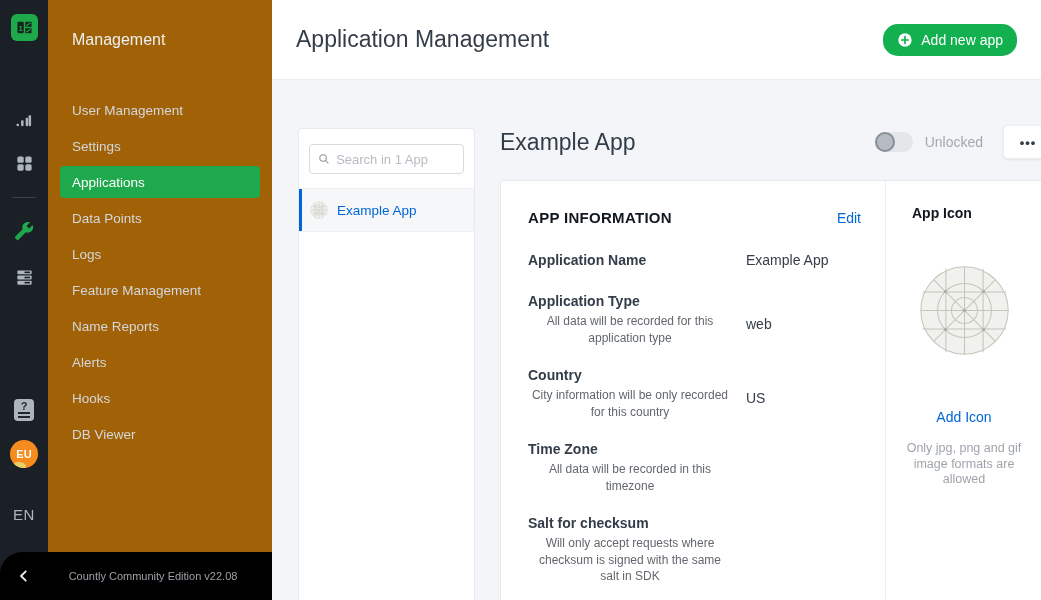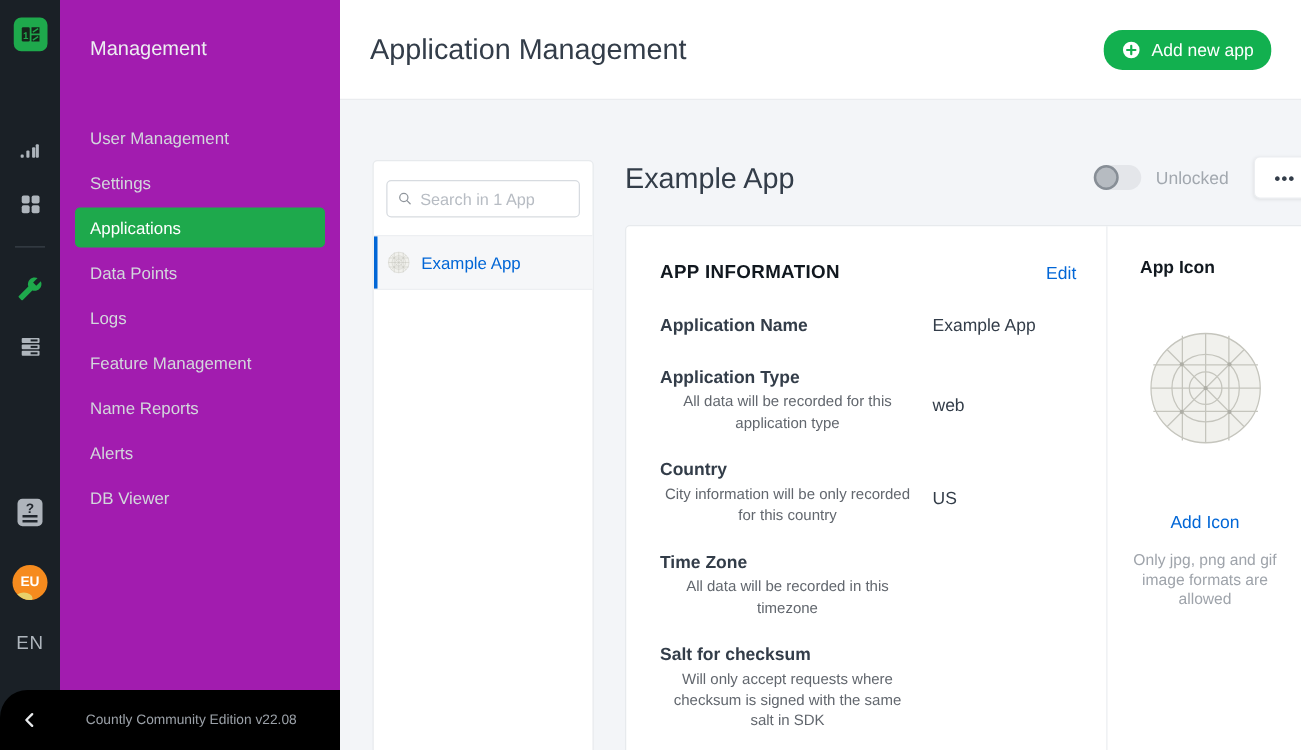--- a/index.html
+++ b/index.html
@@ -2,34 +2,34 @@
 <html><head>
 <meta charset="utf-8">
 <style>
   * { margin:0; padding:0; box-sizing:border-box; }
   html,body { width:1041px; height:600px; overflow:hidden; }
   body { font-family:"Liberation Sans", sans-serif; display:flex; background:#F3F5F8; }
 
   
   .sidebar { position:relative; width:272px; flex-shrink:0; height:600px; }
   .rail { position:absolute; left:0; top:0; bottom:0; width:48px; background:#1A2026; }
-  .menu { position:absolute; left:48px; right:0; top:0; bottom:0; background:#a21caf;text-decoration:underline; }
+  .menu { position:absolute; left:48px; right:0; top:0; bottom:0; background:#a16207;text-decoration:underline; }
 
   .logo { position:absolute; left:11px; top:14px; width:27px; height:27px; background:#1EA94C;
           border-radius:6px; display:flex; align-items:center; justify-content:center; }
   .logo svg { display:block; }
 
   .rail-icon { position:absolute; left:0; width:48px; display:flex; justify-content:center; color:#AEB5BC; }
   .rail-divider { position:absolute; left:12px; width:24px; height:1px; background:#3A414A; top:197px; }
   .icon-analytics { top:112px; }
   .icon-dashboards { top:154px; }
   .icon-management { top:221px; color:#1EA94C; }
   .icon-datamanager { top:268px; }
   .icon-feedback { top:398px; }
-  .avatar { position:absolute; left:10px; top:452px; width:28px; height:28px; border-radius:50%;
+  .avatar { position:absolute; left:10px; top:440px; width:28px; height:28px; border-radius:50%;
             background:#F68B1E; color:#fff; font-size:11px; font-weight:bold;
             display:flex; align-items:center; justify-content:center; overflow:hidden; }
   .avatar::after { content:""; position:absolute; left:2px; bottom:-3px; width:14px; height:9px;
             background:#E8D06A; border-radius:50%; }
   .lang { position:absolute; left:0; width:48px; top:506px; text-align:center;
           color:#AEB5BC; font-size:15px; letter-spacing:.5px; }
 
   .menu-title { position:absolute; left:24px; top:31px; color:#EDEFF1; font-size:16px; font-weight:500; }
   .menu-nav { position:absolute; left:12px; right:12px; top:94px; }
   .menu-item { height:32px; margin-bottom:4px; display:flex; align-items:center;
@@ -182,20 +182,23 @@
           <span>Logs</span>
         </div>
         <div class="menu-item">
           <span>Feature Management</span>
         </div>
         <div class="menu-item">
           <span>Name Reports</span>
         </div>
         <div class="menu-item">
           <span>Alerts</span>
+        </div>
+        <div class="menu-item">
+          <span>Hooks</span>
         </div>
         <div class="menu-item">
           <span>DB Viewer</span>
         </div>
       </div>
   </div>
 
   <div class="side-footer">
     <div class="collapse">
       <svg width="14" height="14" viewBox="0 0 24 24">

